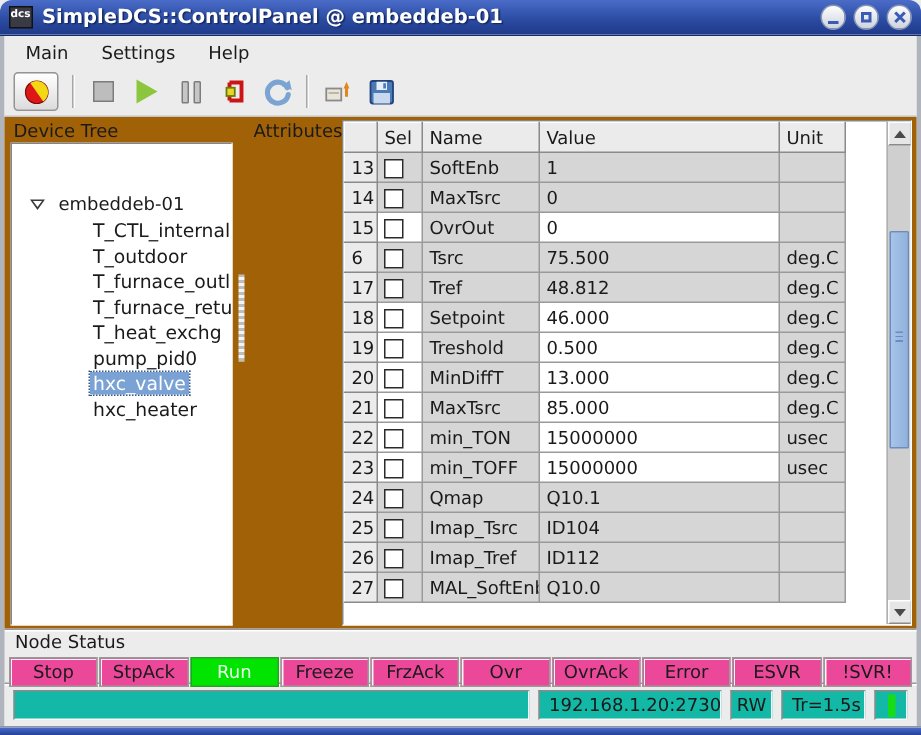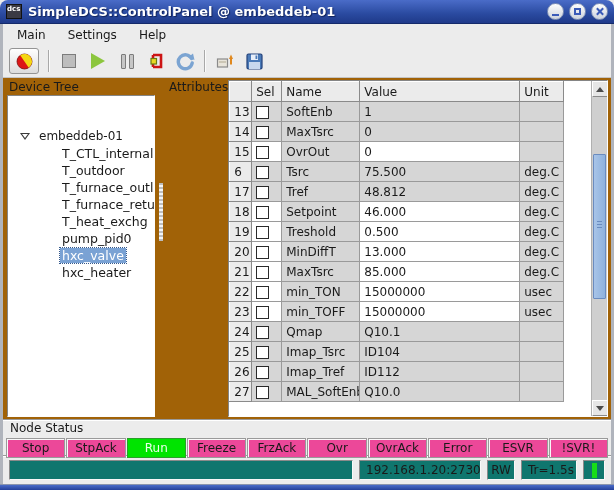--- a/index.html
+++ b/index.html
@@ -114,21 +114,21 @@
   .ns-label { height:14px; line-height:13px; padding-left:4px; }
   .ns-btns { display:flex; gap:1px; margin-top:2px; }
   .ns-btn { flex:1; height:20px; line-height:18px; text-align:center; background:#ec4899;
     border:1px solid #9a9a9a; box-shadow:inset 1px 1px 0 #f8f8f8; font-size:12px;
     overflow:hidden; white-space:nowrap; }
   .ns-btn.active { background:#00e400; color:#eaffea; box-shadow:none; border-color:#2aa02a; }
 
   
   .statusbar { height:29px; display:flex; align-items:center; gap:6px; padding:0 6px;
     border-top:1px solid #9a9a9a; box-shadow:inset 0 1px 0 #ffffff; background:#ececec; }
-  .sb-field { height:20px; line-height:18px; padding:0 6px; background:#0f766e;
+  .sb-field { height:20px; line-height:18px; padding:0 6px; background:#14b8a6;
     border:1px solid; border-color:#8a8a8a #f8f8f8 #f8f8f8 #8a8a8a; white-space:nowrap; overflow:hidden; }
   .f-msg { flex:1; }
   .f-addr { width:122px; }
   .f-rw { width:28px; text-align:center; padding:0 2px; }
   .f-tr { width:56px; }
   .f-led { width:22px; display:flex; align-items:center; justify-content:center; }
   .led-bar { width:5px; height:15px; background:#17dd17; }
 </style>
 </head>
 <body>

